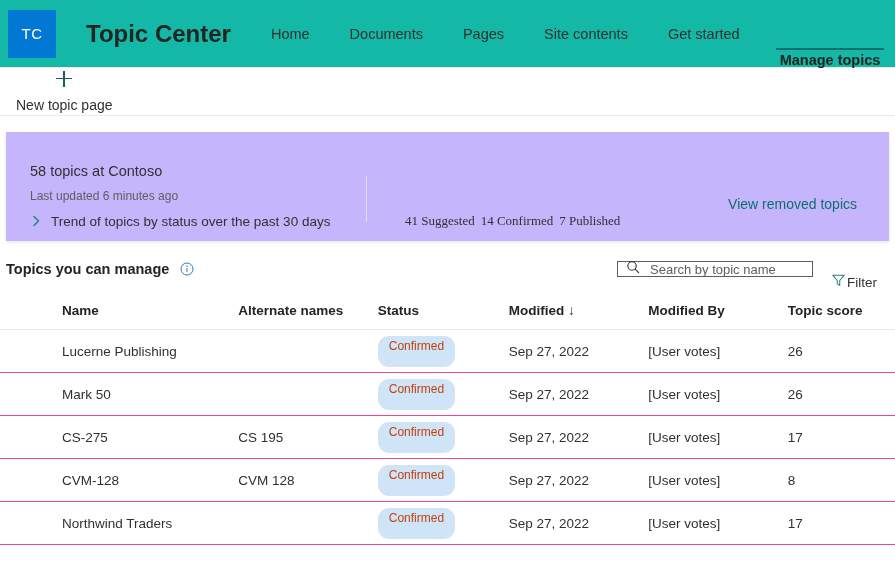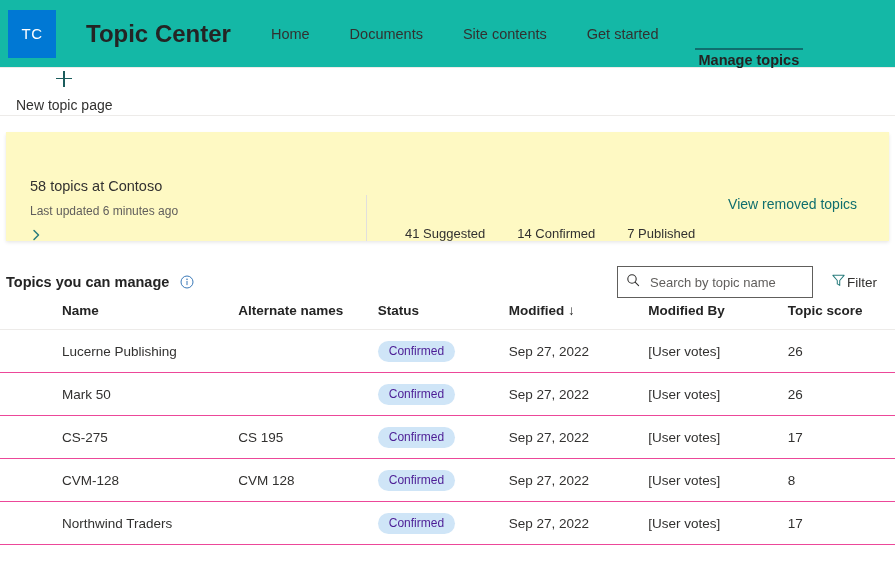--- a/index.html
+++ b/index.html
@@ -97,24 +97,24 @@
     background: #1b5c5c;
   }
   .plus-icon::before { left: 0; right: 0; top: 7px; height: 1.5px; }
   .plus-icon::after  { top: 0; bottom: 0; left: 7px; width: 1.5px; }
 
   
   .card-wrap { padding: 16px 6px 0 6px; }
   .summary-card {
     position: relative;
     height: 109px;
-    background: #fef9c3;
+    background: #c4b5fd;
     box-shadow: 0 1.6px 3.6px rgba(0,0,0,.10), 0 0.3px 0.9px rgba(0,0,0,.08);
     display: flex;
-    align-items: flex-end;
+    align-items: center;
     padding: 18px 24px 0 24px;
   }
   .card-left { width: 336px; flex: none; }
   .card-heading {
     font-size: 14.5px;
     color: #323130;
     margin-bottom: 10px;
   }
   .card-sub {
     font-size: 12px;
@@ -138,61 +138,61 @@
   .card-divider {
     width: 1px;
     background: #e1dfdd;
     height: 46px;
     margin-top: 6px;
     flex: none;
   }
   .card-stats {
     display: flex;
     align-items: center;
-    gap: 32px;
+    gap: 6px;
     font-size: 13px;
     color: #323130;
     margin-left: 38px;
     margin-top: 50px;
     white-space: nowrap;
+    font-family: Liberation Serif, serif;
   }
   .removed-link {
     position: absolute;
     right: 32px;
     top: 52px;
     font-size: 14px;
     color: #0f6e6e;
     cursor: pointer;
     white-space: nowrap;
     margin-top: 12px;
   }
 
   
   .section-row {
     display: flex;
-    align-items: center;
     padding: 20px 6px 0 6px;
     height: 62px;
   }
   .section-title {
     font-size: 14.5px;
     font-weight: bold;
     color: #242424;
     white-space: nowrap;
   }
   .info-icon {
     width: 14px; height: 14px;
     margin-left: 7px;
     display: inline-block;
     vertical-align: -2px;
   }
   .section-spacer { flex: 1; }
   .search-box {
     width: 196px;
-    height: 32px;
+    height: 16px;
     border: 1px solid #605e5c;
     display: flex;
     align-items: center;
     padding: 0 8px;
     gap: 8px;
     background: #ffffff;
   }
   .search-box input {
     border: none;
     outline: none;
@@ -241,41 +241,44 @@
   }
   .col-name       { width: 222px; padding-left: 62px !important; }
   .col-alt        { width: 130px; }
   .col-status     { width: 122px; }
   .col-modified   { width: 130px; }
   .col-modby      { width: 130px; }
   .col-score      { width: 100px; }
   .badge {
     display: inline-block;
     background: #cfe5f7;
-    color: #4c1d95;
+    color: #c2410c;
     border-radius: 11px;
     font-size: 12px;
-    padding: 4px 11px 5px 11px;
+    padding: 4px 11px 15px 11px;
     line-height: 1;
   }
 </style>
 </head>
 <body>
 
 <div class="site-header">
   <div class="site-logo">
     <span>TC</span>
   </div>
   <div class="site-title">Topic Center</div>
   <nav class="site-nav" id="nav-root">
       <div class="nav-item">
         <span>Home</span>
       </div>
       <div class="nav-item">
         <span>Documents</span>
+      </div>
+      <div class="nav-item">
+        <span>Pages</span>
       </div>
       <div class="nav-item">
         <span>Site contents</span>
       </div>
       <div class="nav-item">
         <span>Get started</span>
       </div>
       <div class="nav-item selected">
         <span>Manage topics</span>
       </div>
@@ -293,20 +296,21 @@
   <div class="summary-card">
     <div class="card-left">
       <div class="card-heading">58 topics at Contoso</div>
       <div class="card-sub">Last updated 6 minutes ago</div>
       <div class="trend-row">
         <span class="chev">
           <svg viewBox="0 0 12 12" width="12" height="12" aria-hidden="true">
             <path d="M4 1.5 L8.5 6 L4 10.5" fill="none" stroke="#2a7d7d" stroke-width="1.5" stroke-linecap="round" stroke-linejoin="round"></path>
           </svg>
         </span>
+        <span>Trend of topics by status over the past 30 days</span>
       </div>
     </div>
     <div class="card-divider"></div>
     <div class="card-stats" id="stats-root">
         <span>41 Suggested</span>
         <span>14 Confirmed</span>
         <span>7 Published</span>
       </div>
     <div class="removed-link">View removed topics</div>
   </div>

